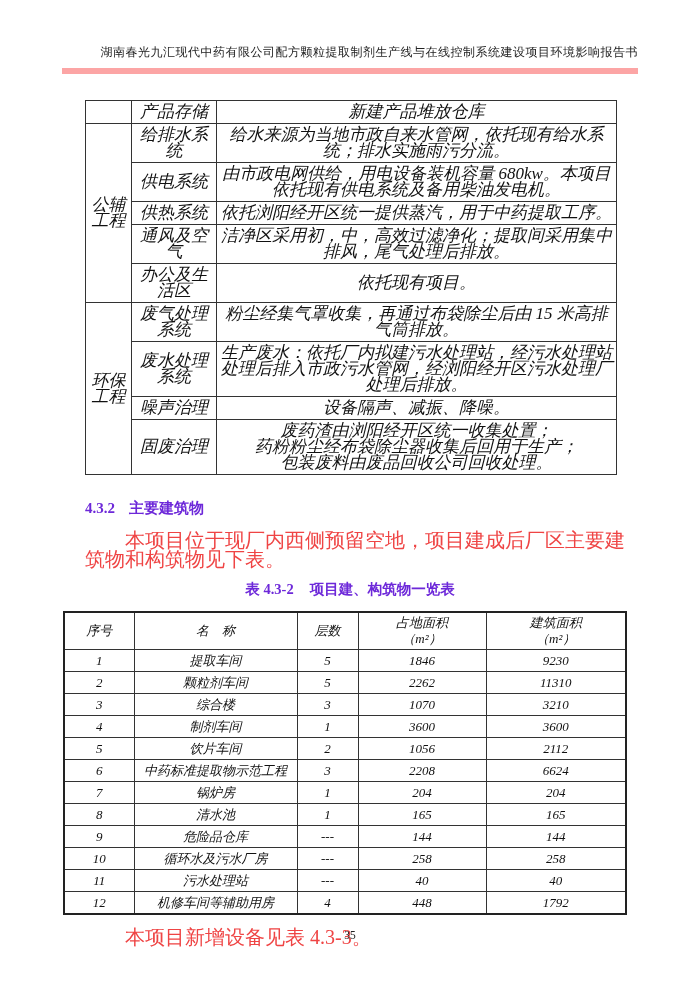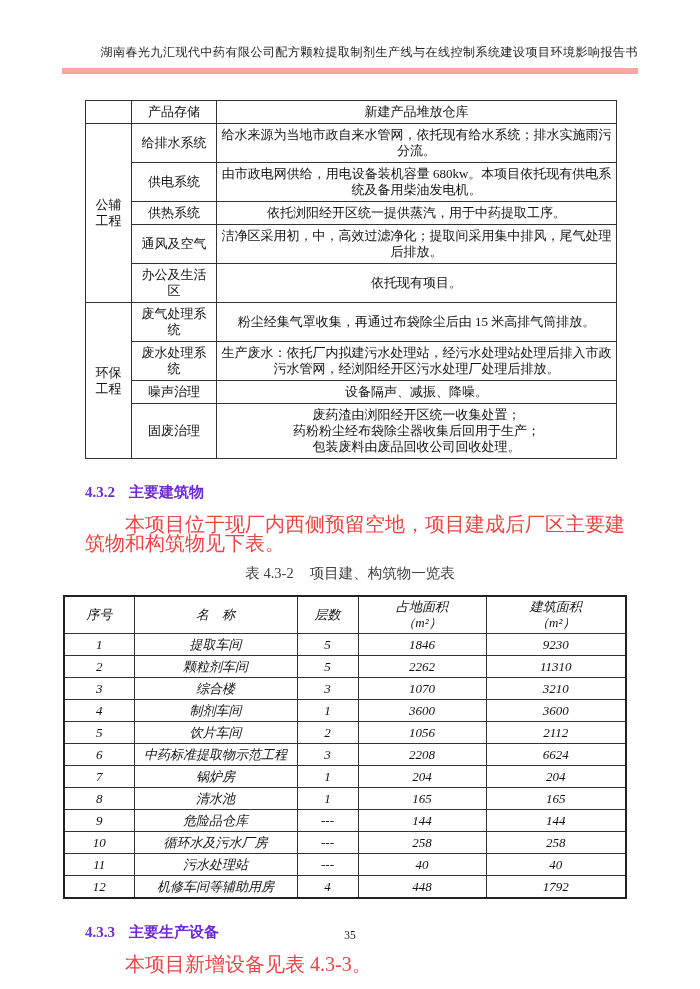--- a/index.html
+++ b/index.html
@@ -12,37 +12,37 @@
   
   .doc-header{
     padding-top:44px;padding-bottom:7px;
     border-bottom:6px solid #fca5a5;
     text-align:right;font-size:12px;letter-spacing:.5px;color:#222;
   }
   
   table{border-collapse:collapse;}
   .t1{
     margin:26px 0 0 23px;width:531px;table-layout:fixed;
-    font-size:13px;line-height:16px;color:#111;
+    font-size:17px;line-height:16px;color:#111;font-style:italic;
   }
   .t1 td{border:1px solid #333;text-align:center;vertical-align:middle;padding:3px 4px;}
   .t1 .col-group{width:46px;}
   .t1 .col-label{width:85px;}
   .t1 .col-content{width:400px;}
   .t1 td.content-cell{white-space:pre-line;}
   
   .sec-heading{
     margin:24px 0 0 23px;font-size:15px;font-weight:bold;color:#6d28d9;
   }
   .sec-heading .sec-num{margin-right:14px;}
   .para{
     margin:13px 0 0 23px;font-size:20px;color:#ef4444;text-indent:2em;line-height:19px;
   }
   .table-caption{
-    margin-top:11px;text-align:center;font-size:14.5px;font-weight:normal;color:#404040;
+    margin-top:11px;text-align:center;font-size:14.5px;font-weight:bold;color:#6d28d9;
   }
   .table-caption .cap-label{margin-right:16px;}
   
   .t2{
     margin:12px 0 0 1px;width:562px;table-layout:fixed;
     font-size:13px;line-height:16px;color:#111;
     border:2px solid #222;
     font-style:italic;
   }
   .t2 th,.t2 td{border:1px solid #333;text-align:center;vertical-align:middle;}
@@ -233,21 +233,18 @@
         <tr>
           <td>12</td>
           <td>机修车间等辅助用房</td>
           <td>4</td>
           <td>448</td>
           <td>1792</td>
         </tr>
       </tbody>
   </table>
 
-  <div class="sec-heading">
-    <span class="sec-num">4.3.3</span><span>主要生产设备</span>
-  </div>
 
   <div class="para">本项目新增设备见表 4.3-3。</div>
 
 </div>
 
 <div class="page-number">35</div>
 
 </body></html>

